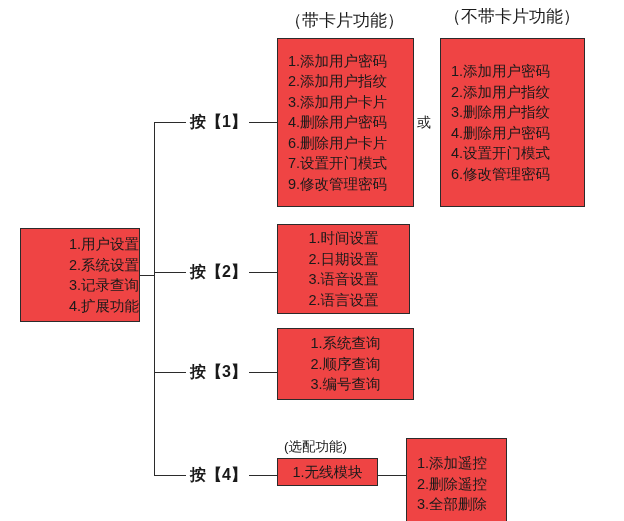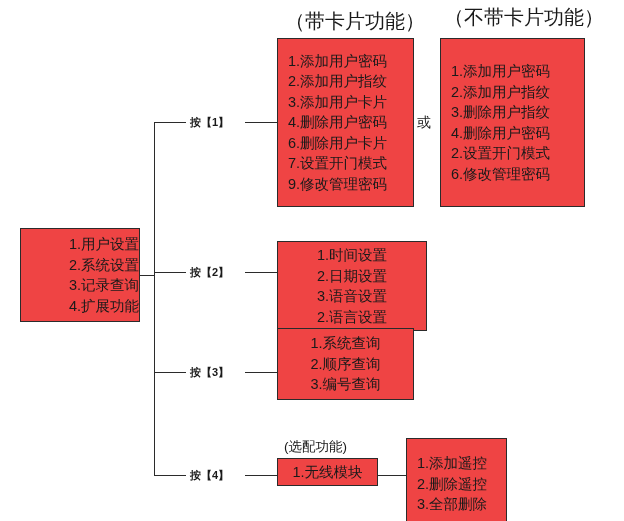--- a/index.html
+++ b/index.html
@@ -26,29 +26,29 @@
     font-size:14.5px;
     line-height:20.5px;
     white-space:nowrap;
     padding-left:10px;
     letter-spacing:0px;
   }
   .box.centered .row{padding-left:0;text-align:center;}
 
   .caption{
     position:absolute;
-    font-size:20px;
+    font-size:17px;
     line-height:18px;
     white-space:nowrap;
     z-index:4;
   }
 
   .branch-label{
     position:absolute;
-    font-size:11px;
+    font-size:16px;
     line-height:18px;
     white-space:nowrap;
     font-weight:600;
     z-index:4;
     background:#ffffff;
     padding:0 2px;
   }
 
   .orlabel{
     position:absolute;
@@ -112,25 +112,25 @@
     <div class="row">6.删除用户卡片</div>
     <div class="row">7.设置开门模式</div>
     <div class="row">9.修改管理密码</div>
   </div>
 
   <div class="box" style="left:440px;top:38px;width:145px;height:169px;">
     <div class="row">1.添加用户密码</div>
     <div class="row">2.添加用户指纹</div>
     <div class="row">3.删除用户指纹</div>
     <div class="row">4.删除用户密码</div>
-    <div class="row">2.设置开门模式</div>
+    <div class="row">4.设置开门模式</div>
     <div class="row">6.修改管理密码</div>
   </div>
 
-  <div class="box centered" style="left:277px;top:241px;width:150px;height:90px;">
+  <div class="box centered" style="left:277px;top:224px;width:133px;height:90px;">
     <div class="row">1.时间设置</div>
     <div class="row">2.日期设置</div>
     <div class="row">3.语音设置</div>
     <div class="row">2.语言设置</div>
   </div>
 
   <div class="box centered" style="left:277px;top:328px;width:137px;height:72px;">
     <div class="row">1.系统查询</div>
     <div class="row">2.顺序查询</div>
     <div class="row">3.编号查询</div>

